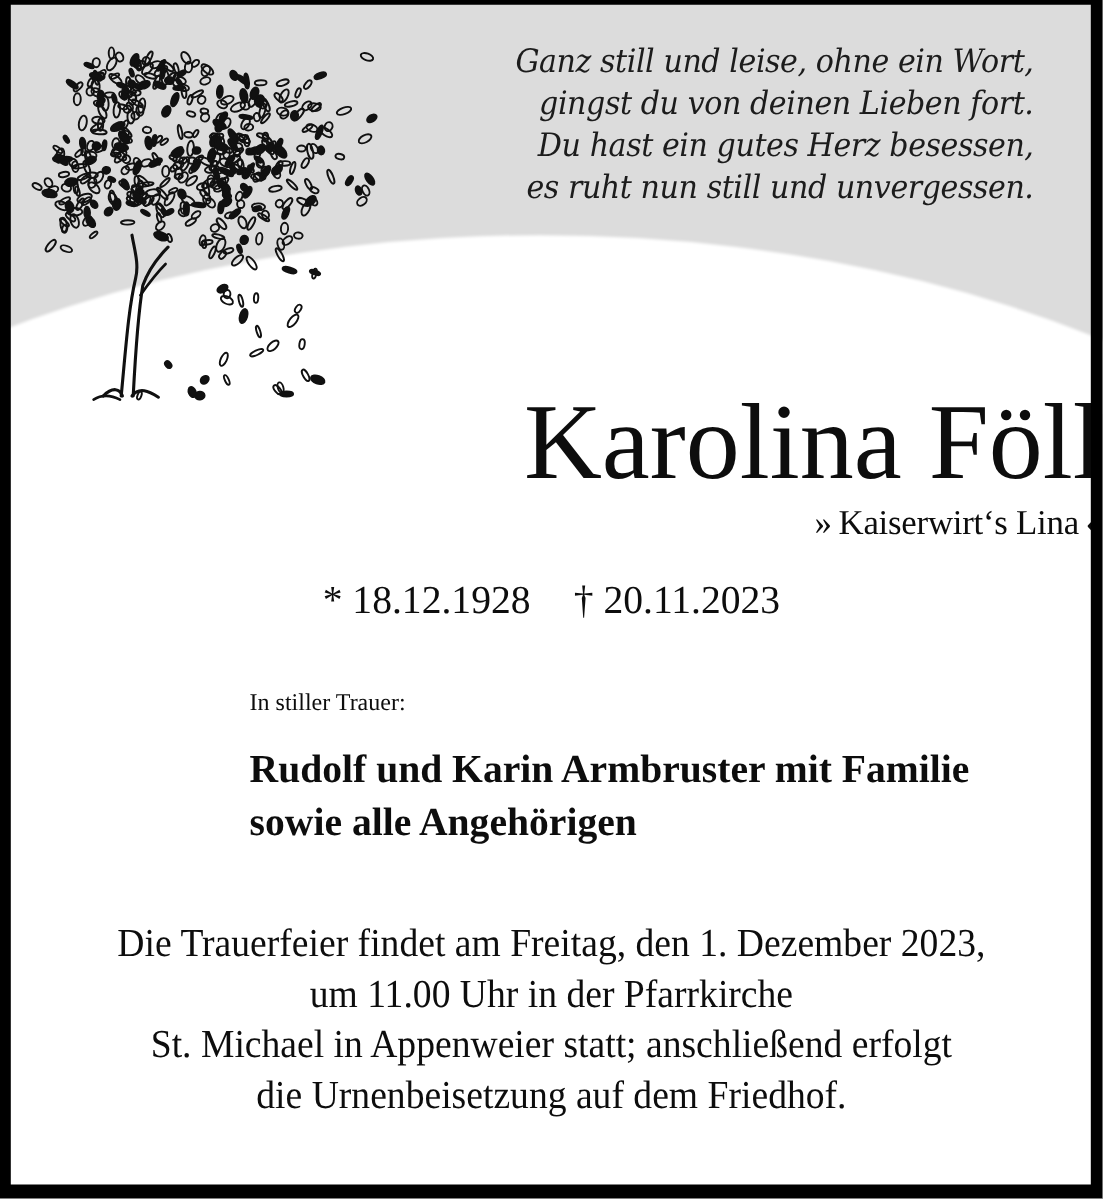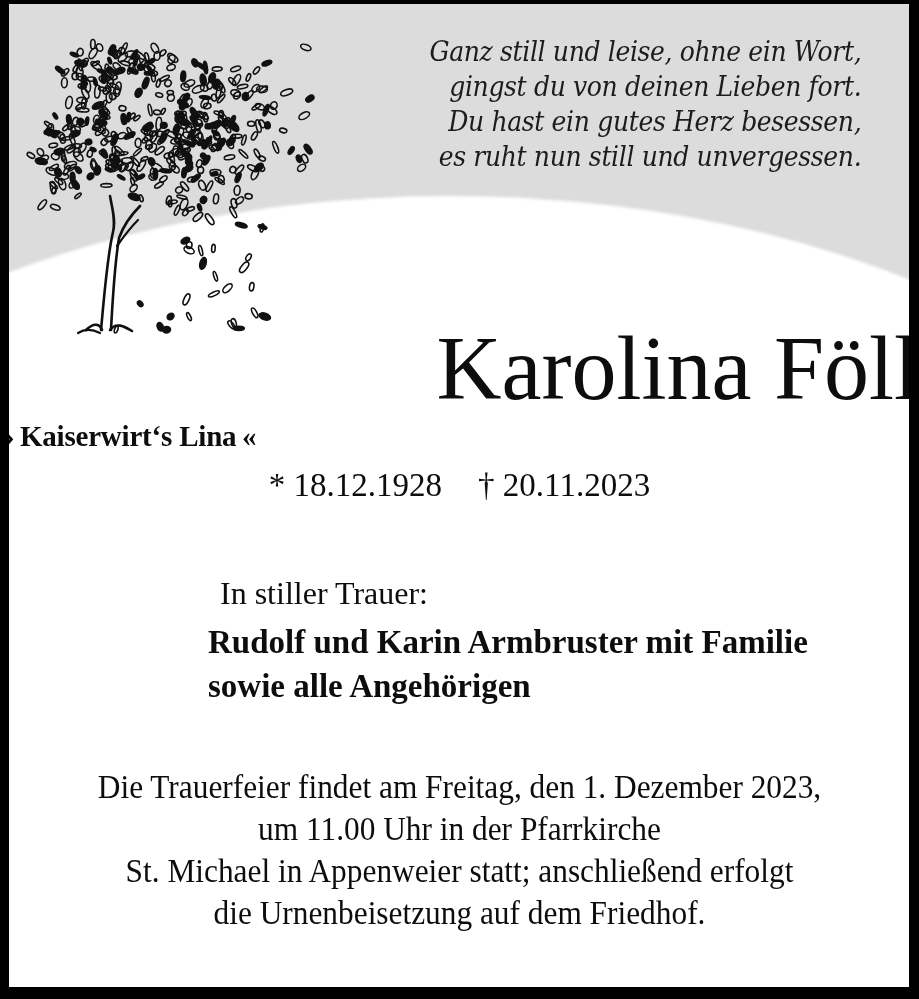--- a/index.html
+++ b/index.html
@@ -17,26 +17,26 @@
     position:absolute;top:34px;right:58px;text-align:right;
     font-family:"DejaVu Serif",serif;font-style:italic;font-size:27px;
     line-height:35px;letter-spacing:-0.4px;color:#1c1c1c;
     transform:scaleX(0.93);transform-origin:100% 0;white-space:nowrap;
   }
   .name{
     position:absolute;top:320px;left:0;width:100%;text-align:right;
     font-size:90px;line-height:98px;font-weight:400;white-space:nowrap;
   }
   .nickname{
-    position:absolute;top:420px;left:0;width:100%;text-align:left;
-    font-weight:bold;font-size:29px;letter-spacing:-0.2px;
-  }
-  .dates{position:absolute;top:467px;left:0;width:100%;text-align:center;font-size:33px;}
+    position:absolute;top:420px;left:0;width:100%;text-align:right;
+    font-weight:normal;font-size:29px;letter-spacing:-0.2px;
+  }
+  .dates{position:absolute;top:483px;left:0;width:100%;text-align:center;font-size:33px;}
   .dates .death{margin-left:36px;}
-  .mourn-label{position:absolute;left:220px;top:575px;font-size:32px;}
+  .mourn-label{position:absolute;left:208px;top:575px;font-size:20px;}
   .mourners{
     position:absolute;left:208px;top:620px;font-weight:bold;
     font-size:33px;line-height:44px;white-space:nowrap;font-family:Liberation Serif, serif;
   }
   .announce{
     position:absolute;top:766px;left:0;width:100%;text-align:center;
     font-size:33px;line-height:42px;transform:scaleX(0.95);
     transform-origin:50% 0;white-space:nowrap;
   }
   .frame{

